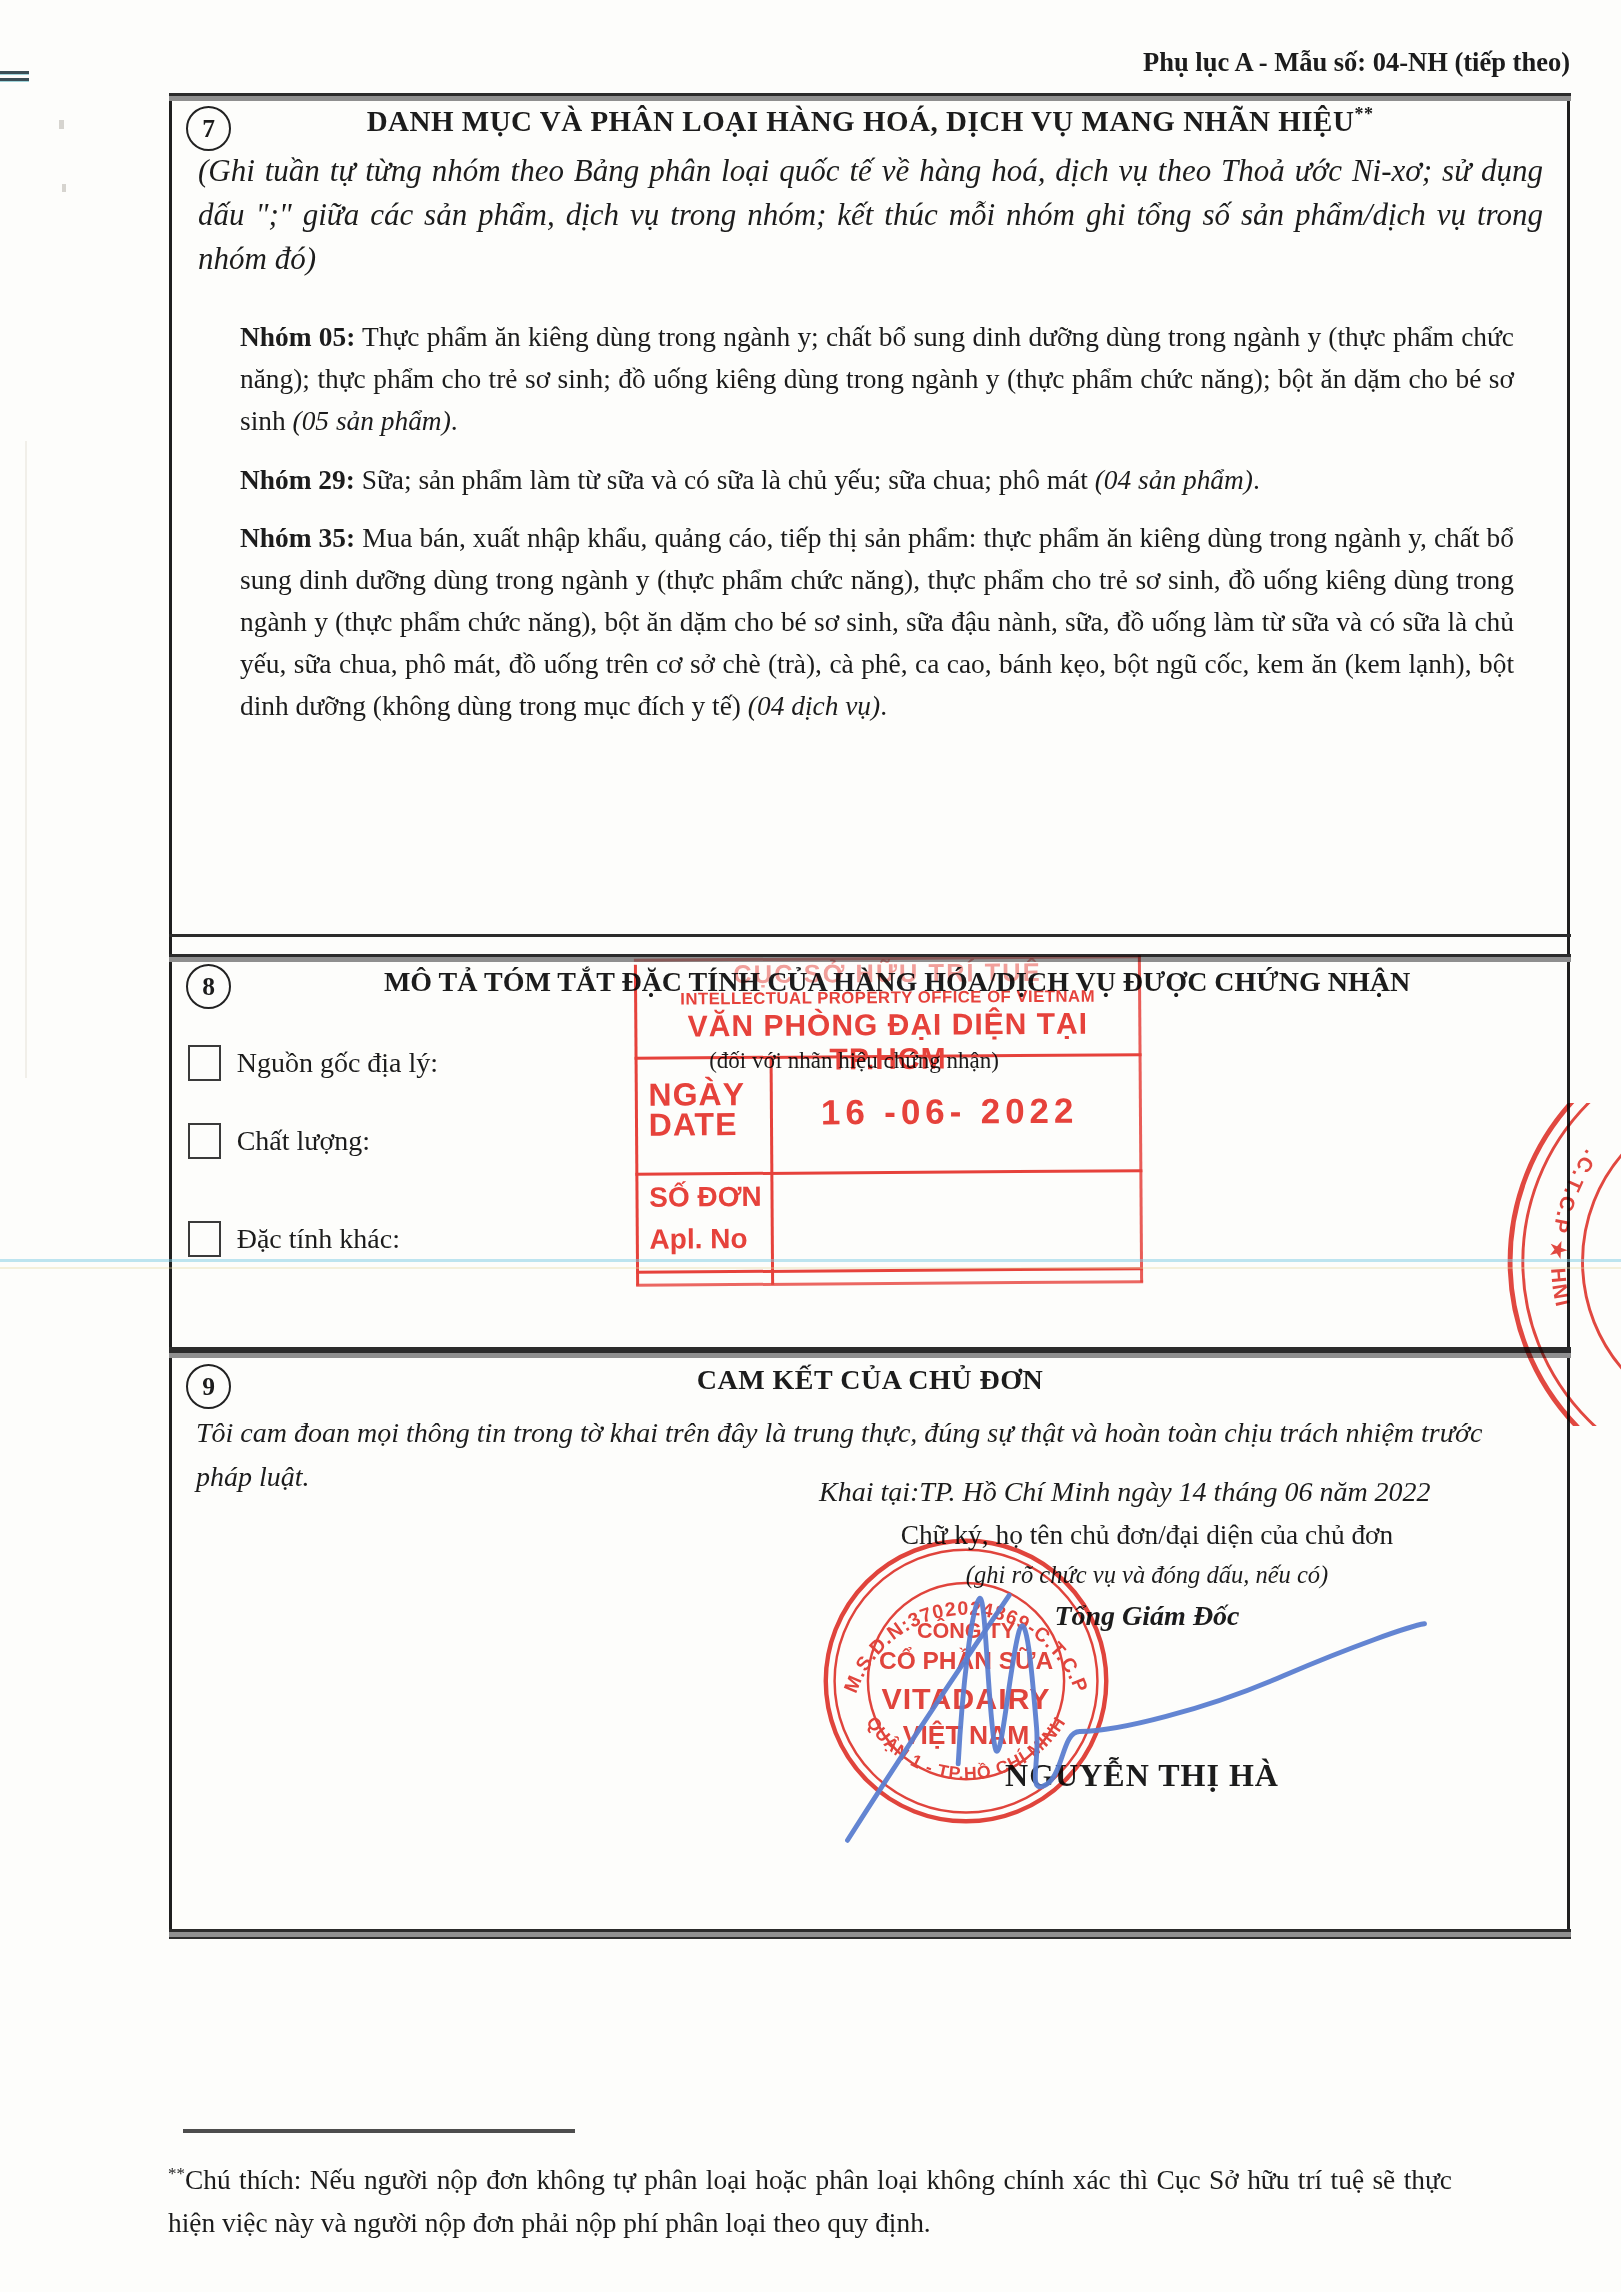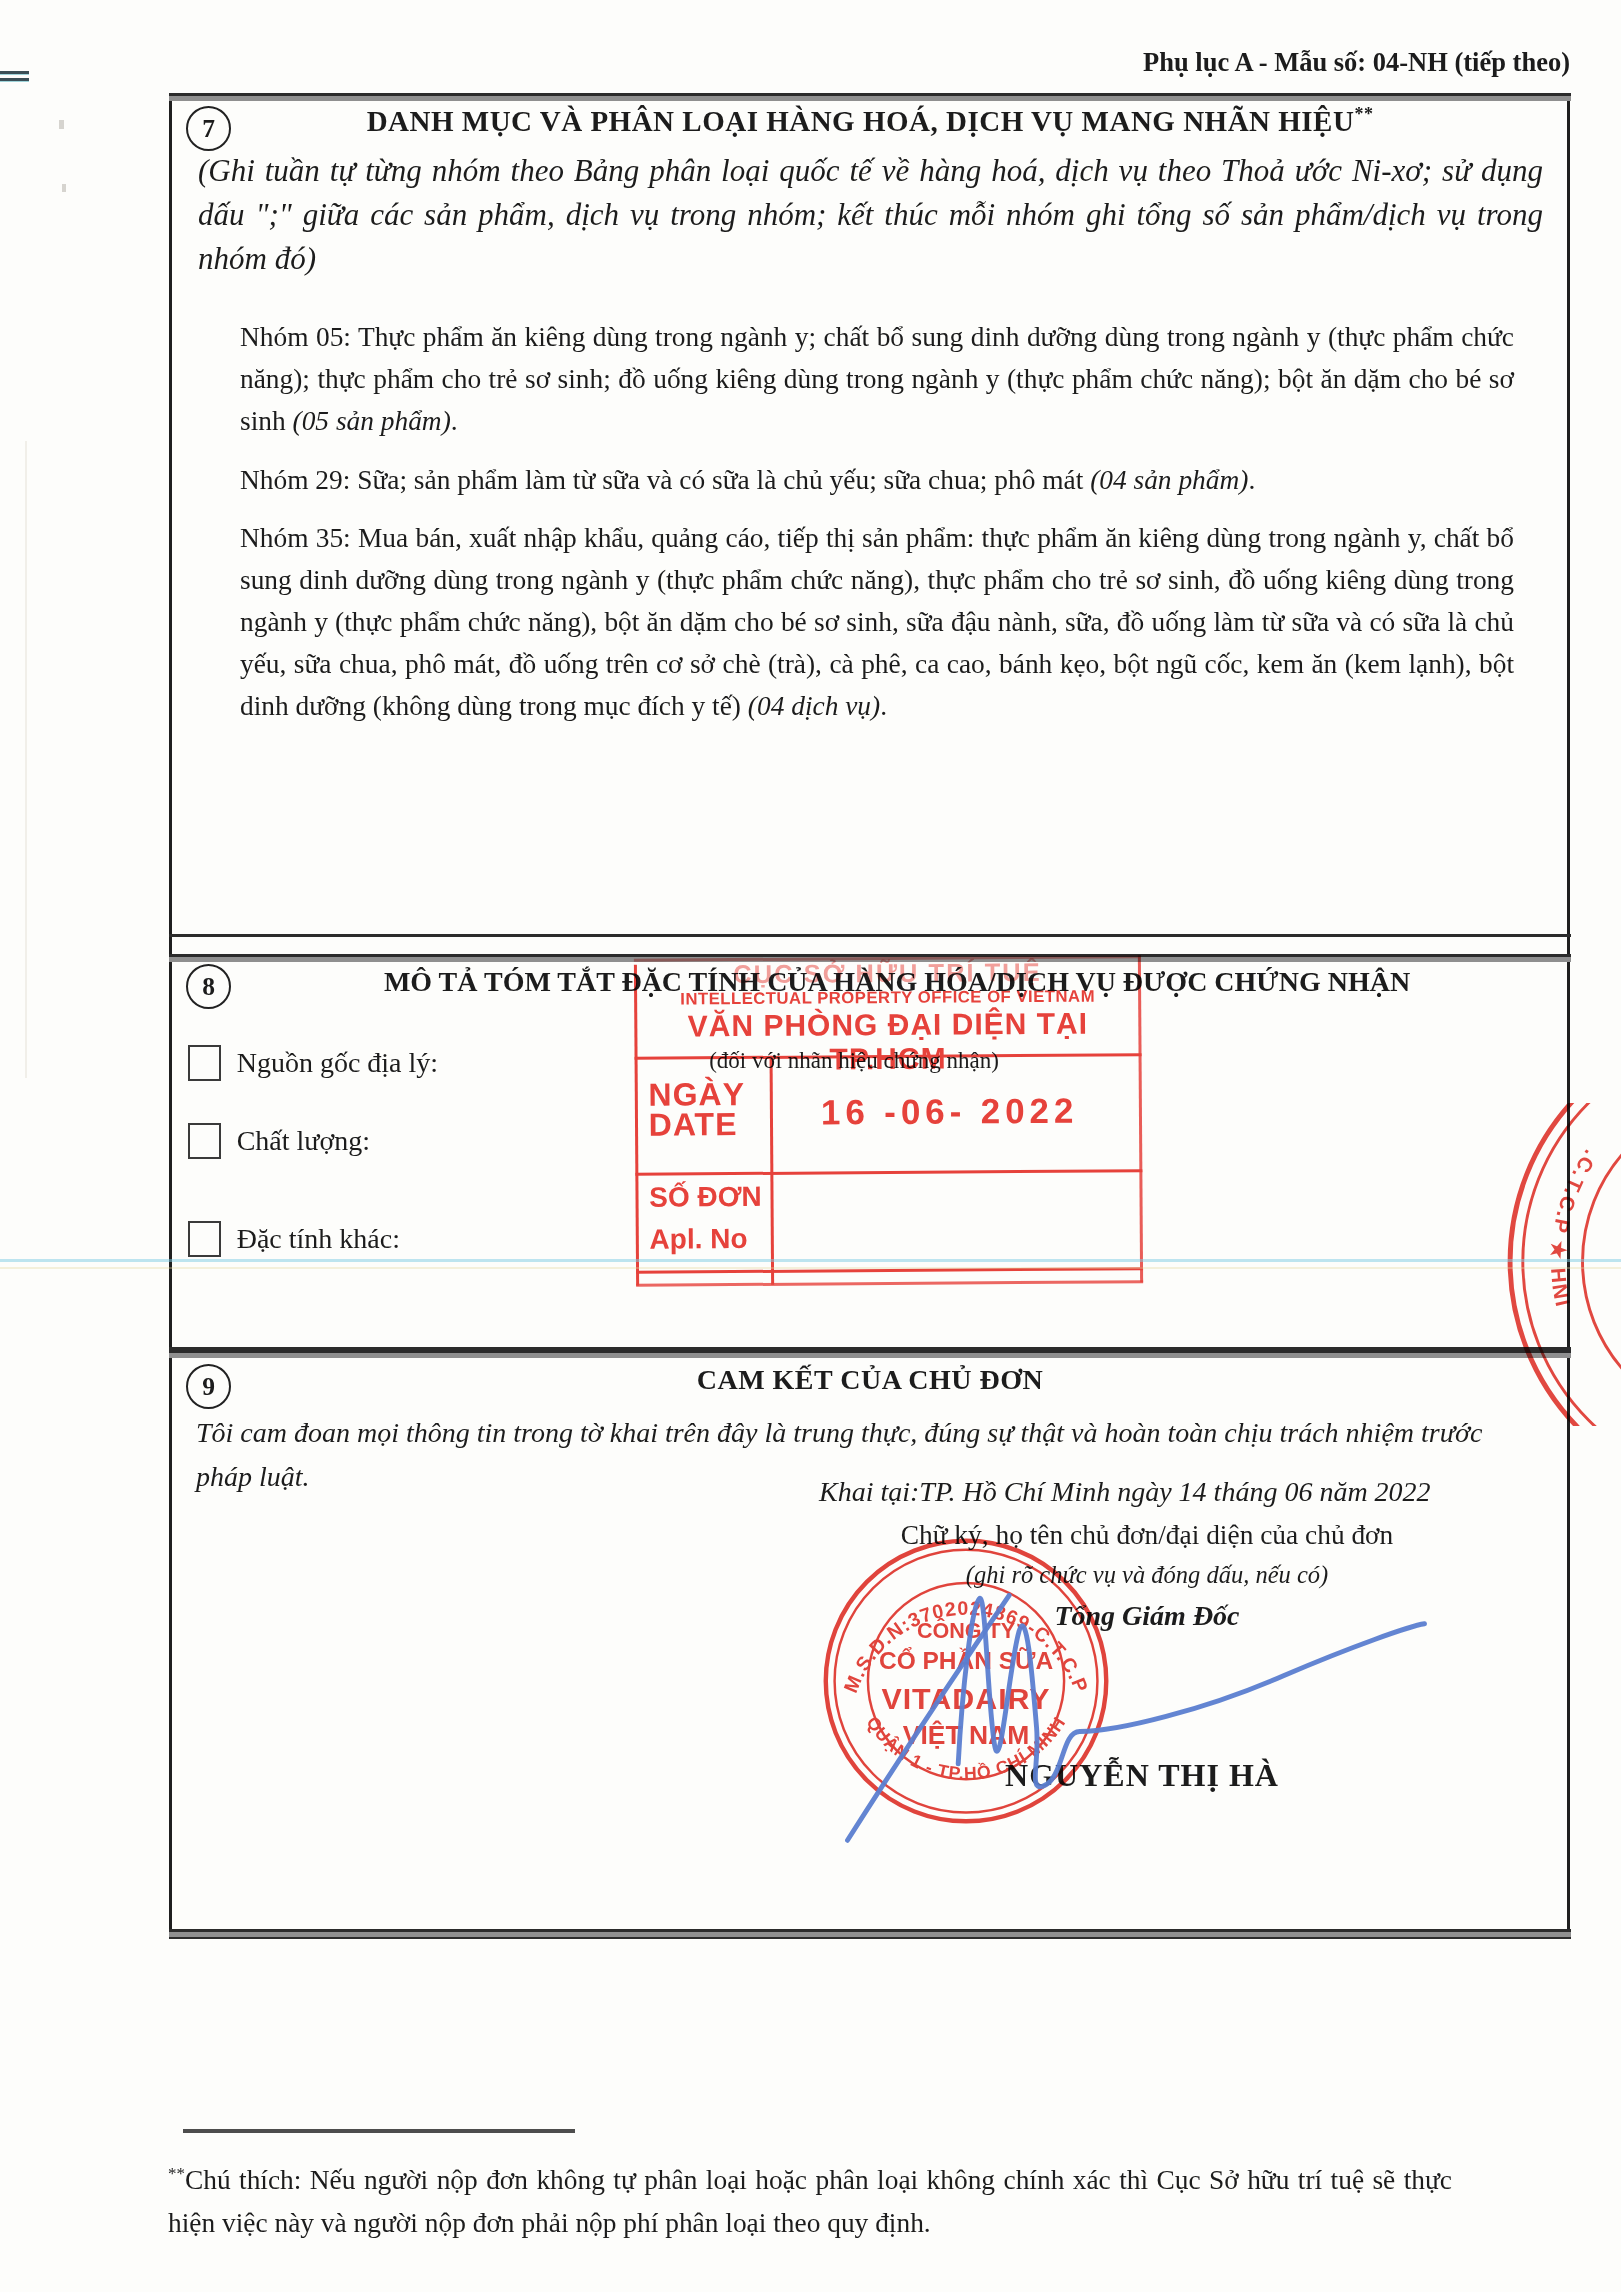--- a/index.html
+++ b/index.html
@@ -27,21 +27,21 @@
   
   .circnum{width:41px;height:41px;border:2.9px solid #222;border-radius:50%;
     display:flex;align-items:center;justify-content:center;
     font-size:25.5px;font-weight:bold;z-index:3;background:transparent;}
   
   .s7-title{left:169px;top:104px;width:1402px;text-align:center;font-weight:bold;font-size:29px;letter-spacing:0.5px;}
   .s7-title sup{font-size:0.62em;vertical-align:super;}
   .s7-guidance{left:198px;top:149px;width:1345px;font-style:italic;font-size:31px;line-height:44px;text-align:justify;}
   .groups{left:240px;top:316px;width:1274px;font-size:27.4px;line-height:42px;text-align:justify;}
   .groups p{margin:0 0 16.7px 0;}
-  .groups .glabel{font-weight:normal;}
+  .groups .glabel{font-weight:bold;}
   .groups .gnote{font-style:italic;}
   
   .s8-title{left:169px;top:966px;width:1402px;text-align:center;font-weight:bold;font-size:28px;z-index:2;padding-left:27px;}
   .s8-subtitle{left:169px;top:1008px;width:1370px;text-align:center;font-size:23px;z-index:2;margin-top:40px;}
   .chkrow{left:188px;display:flex;align-items:center;gap:15.7px;z-index:2;}
   .chkbox{width:29px;height:32px;border:2px solid #3a3a3a;background:transparent;}
   .chklabel{font-size:28px;}
   
   .stamp{left:635px;top:957px;width:507px;height:329px;color:#e8423c;
     font-family:"Liberation Sans",sans-serif;z-index:5;mix-blend-mode:multiply;

